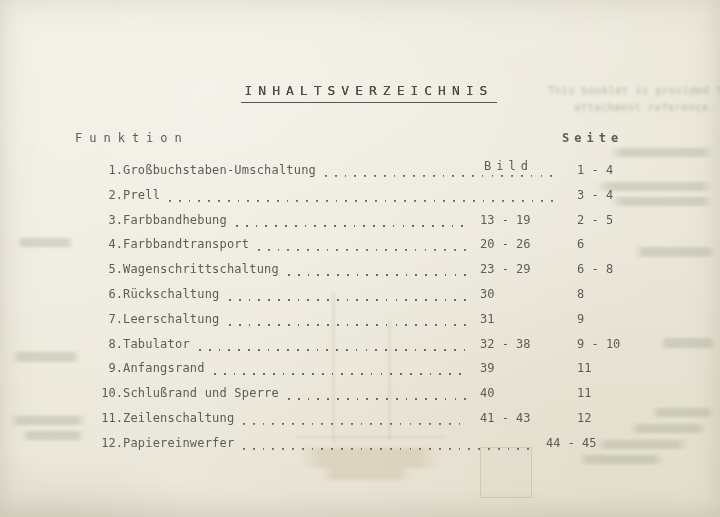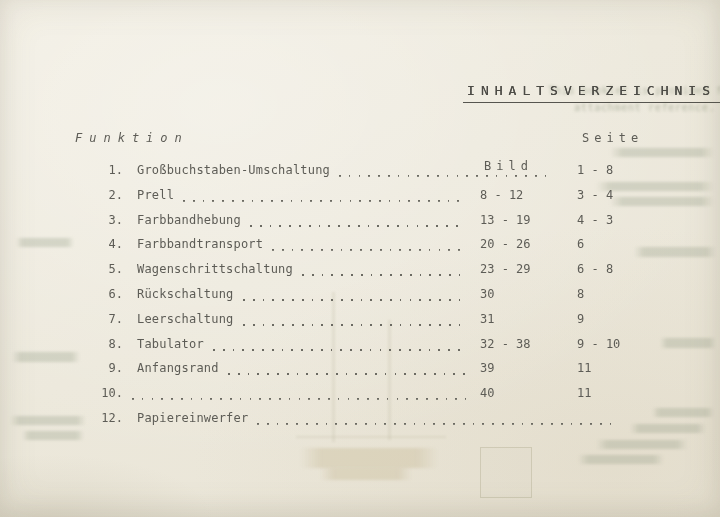--- a/index.html
+++ b/index.html
@@ -19,41 +19,41 @@
   .vignette {
     position: absolute; inset: 0; pointer-events: none;
     box-shadow: inset 0 0 38px rgba(120,110,85,0.14), inset 0 -6px 18px rgba(120,110,85,0.10);
   }
   .corner-shade {
     position: absolute; left: 0; bottom: 0; width: 260px; height: 110px; pointer-events: none;
     background: radial-gradient(ellipse 240px 90px at 18% 100%, rgba(150,140,110,0.13), rgba(150,140,110,0) 70%);
   }
 
   
-  .title-wrap { position: absolute; top: 80px; left: 0; width: 720px; text-align: right; }
+  .title-wrap { position: absolute; top: 80px; left: 0; width: 720px; text-align: center; }
   .title {
     display: inline-block; margin-left: 18px;
     font-size: 13px; letter-spacing: 6px; font-weight: normal;
     color: #4c4b46; padding: 0 4px 4px 4px;
     border-bottom: 1.5px solid #56554f;
     text-shadow: 0 0 0.4px #4c4b46;
   }
 
   
   .colheads { position: absolute; top: 131px; left: 0; width: 720px; font-size: 12px; }
   .colhead { position: absolute; white-space: nowrap; color: #5d5c56; }
-  .ch-funktion { left: 75px;  letter-spacing: 7px; font-style: italic; }
+  .ch-funktion { left: 75px;  letter-spacing: 7px; }
   .ch-bild     { left: 484px; letter-spacing: 5px; margin-top: 28px; }
-  .ch-seite    { left: 582px; letter-spacing: 5px; }
+  .ch-seite    { left: 562px; letter-spacing: 5px; font-weight: bold; }
 
   
   .toc { position: absolute; top: 158px; left: 88px; width: 545px; }
   .row { display: flex; height: 24.8px; line-height: 24.8px; font-size: 12px; white-space: nowrap; }
   .row .num  { width: 35px; text-align: right; flex: 0 0 auto; }
-  .row .name { margin-left: 14px; flex: 0 0 auto; letter-spacing: 0.2px; }
+  .row .name { flex: 0 0 auto; letter-spacing: 0.2px; }
   .row .leader {
     flex: 1 1 auto; margin: 0 14px 0 9px;
     background-image: repeating-linear-gradient(to right, #6b6a62 0px, #6b6a62 1.7px, transparent 1.7px, transparent 9.8px);
     background-repeat: repeat-x;
     background-size: 100% 1.8px;
     background-position: left calc(100% - 6px);
   }
   .row .bild  { width: 87px; flex: 0 0 auto; text-align: left; }
   .row .seite { width: 66px; flex: 0 0 auto; text-align: left; padding-left: 10px; box-sizing: border-box; }
 
@@ -110,37 +110,36 @@
     <span class="colhead ch-funktion">Funktion</span>
     <span class="colhead ch-bild">Bild</span>
     <span class="colhead ch-seite">Seite</span>
   </div>
 
   <div class="toc">
     <div class="row">
       <span class="num">1.</span>
       <span class="name">Großbuchstaben-Umschaltung</span>
       <span class="leader"></span>
-      <span class="seite">1 - 8</span>
+      <span class="seite">1 - 4</span>
     </div>
 
     <div class="row">
       <span class="num">2.</span>
       <span class="name">Prell</span>
       <span class="leader"></span>
-      <span class="bild">8 - 12</span>
       <span class="seite">3 - 4</span>
     </div>
 
     <div class="row">
       <span class="num">3.</span>
       <span class="name">Farbbandhebung</span>
       <span class="leader"></span>
       <span class="bild">13 - 19</span>
-      <span class="seite">4 - 3</span>
+      <span class="seite">2 - 5</span>
     </div>
 
     <div class="row">
       <span class="num">4.</span>
       <span class="name">Farbbandtransport</span>
       <span class="leader"></span>
       <span class="bild">20 - 26</span>
       <span class="seite">6</span>
     </div>
 
@@ -179,28 +178,37 @@
     <div class="row">
       <span class="num">9.</span>
       <span class="name">Anfangsrand</span>
       <span class="leader"></span>
       <span class="bild">39</span>
       <span class="seite">11</span>
     </div>
 
     <div class="row">
       <span class="num">10.</span>
+      <span class="name">Schlußrand und Sperre</span>
       <span class="leader"></span>
       <span class="bild">40</span>
       <span class="seite">11</span>
     </div>
 
+    <div class="row">
+      <span class="num">11.</span>
+      <span class="name">Zeilenschaltung</span>
+      <span class="leader"></span>
+      <span class="bild">41 - 43</span>
+      <span class="seite">12</span>
+    </div>
 
     <div class="row">
       <span class="num">12.</span>
       <span class="name">Papiereinwerfer</span>
       <span class="leader"></span>
+      <span class="bild">44 - 45</span>
     </div>
   </div>
 
   <div class="corner-shade"></div>
   <div class="vignette"></div>
 </div>
 
 </body></html>

